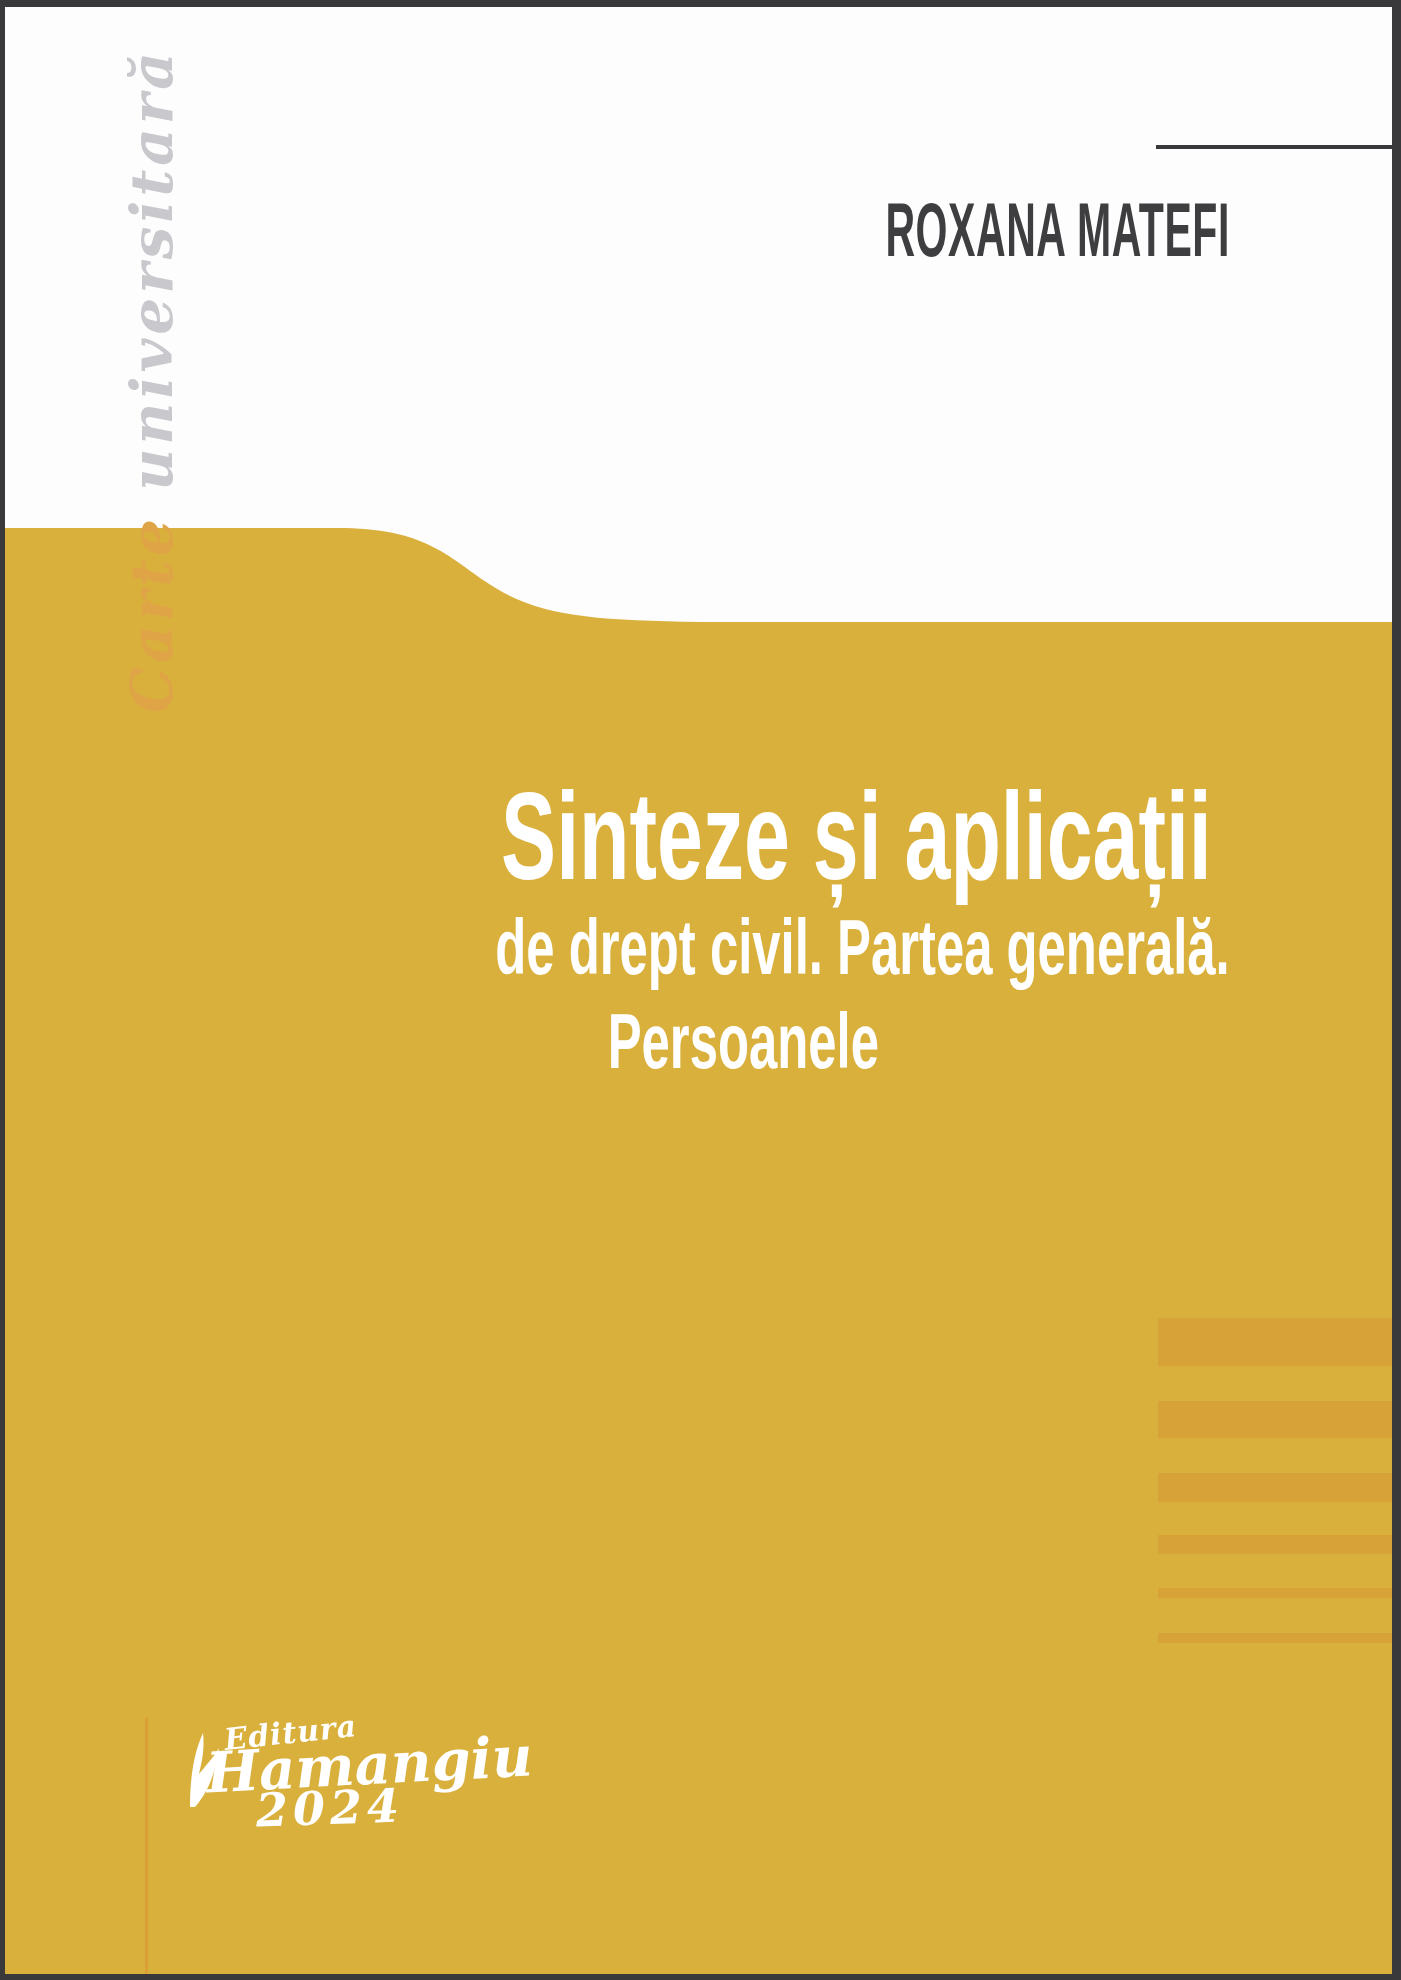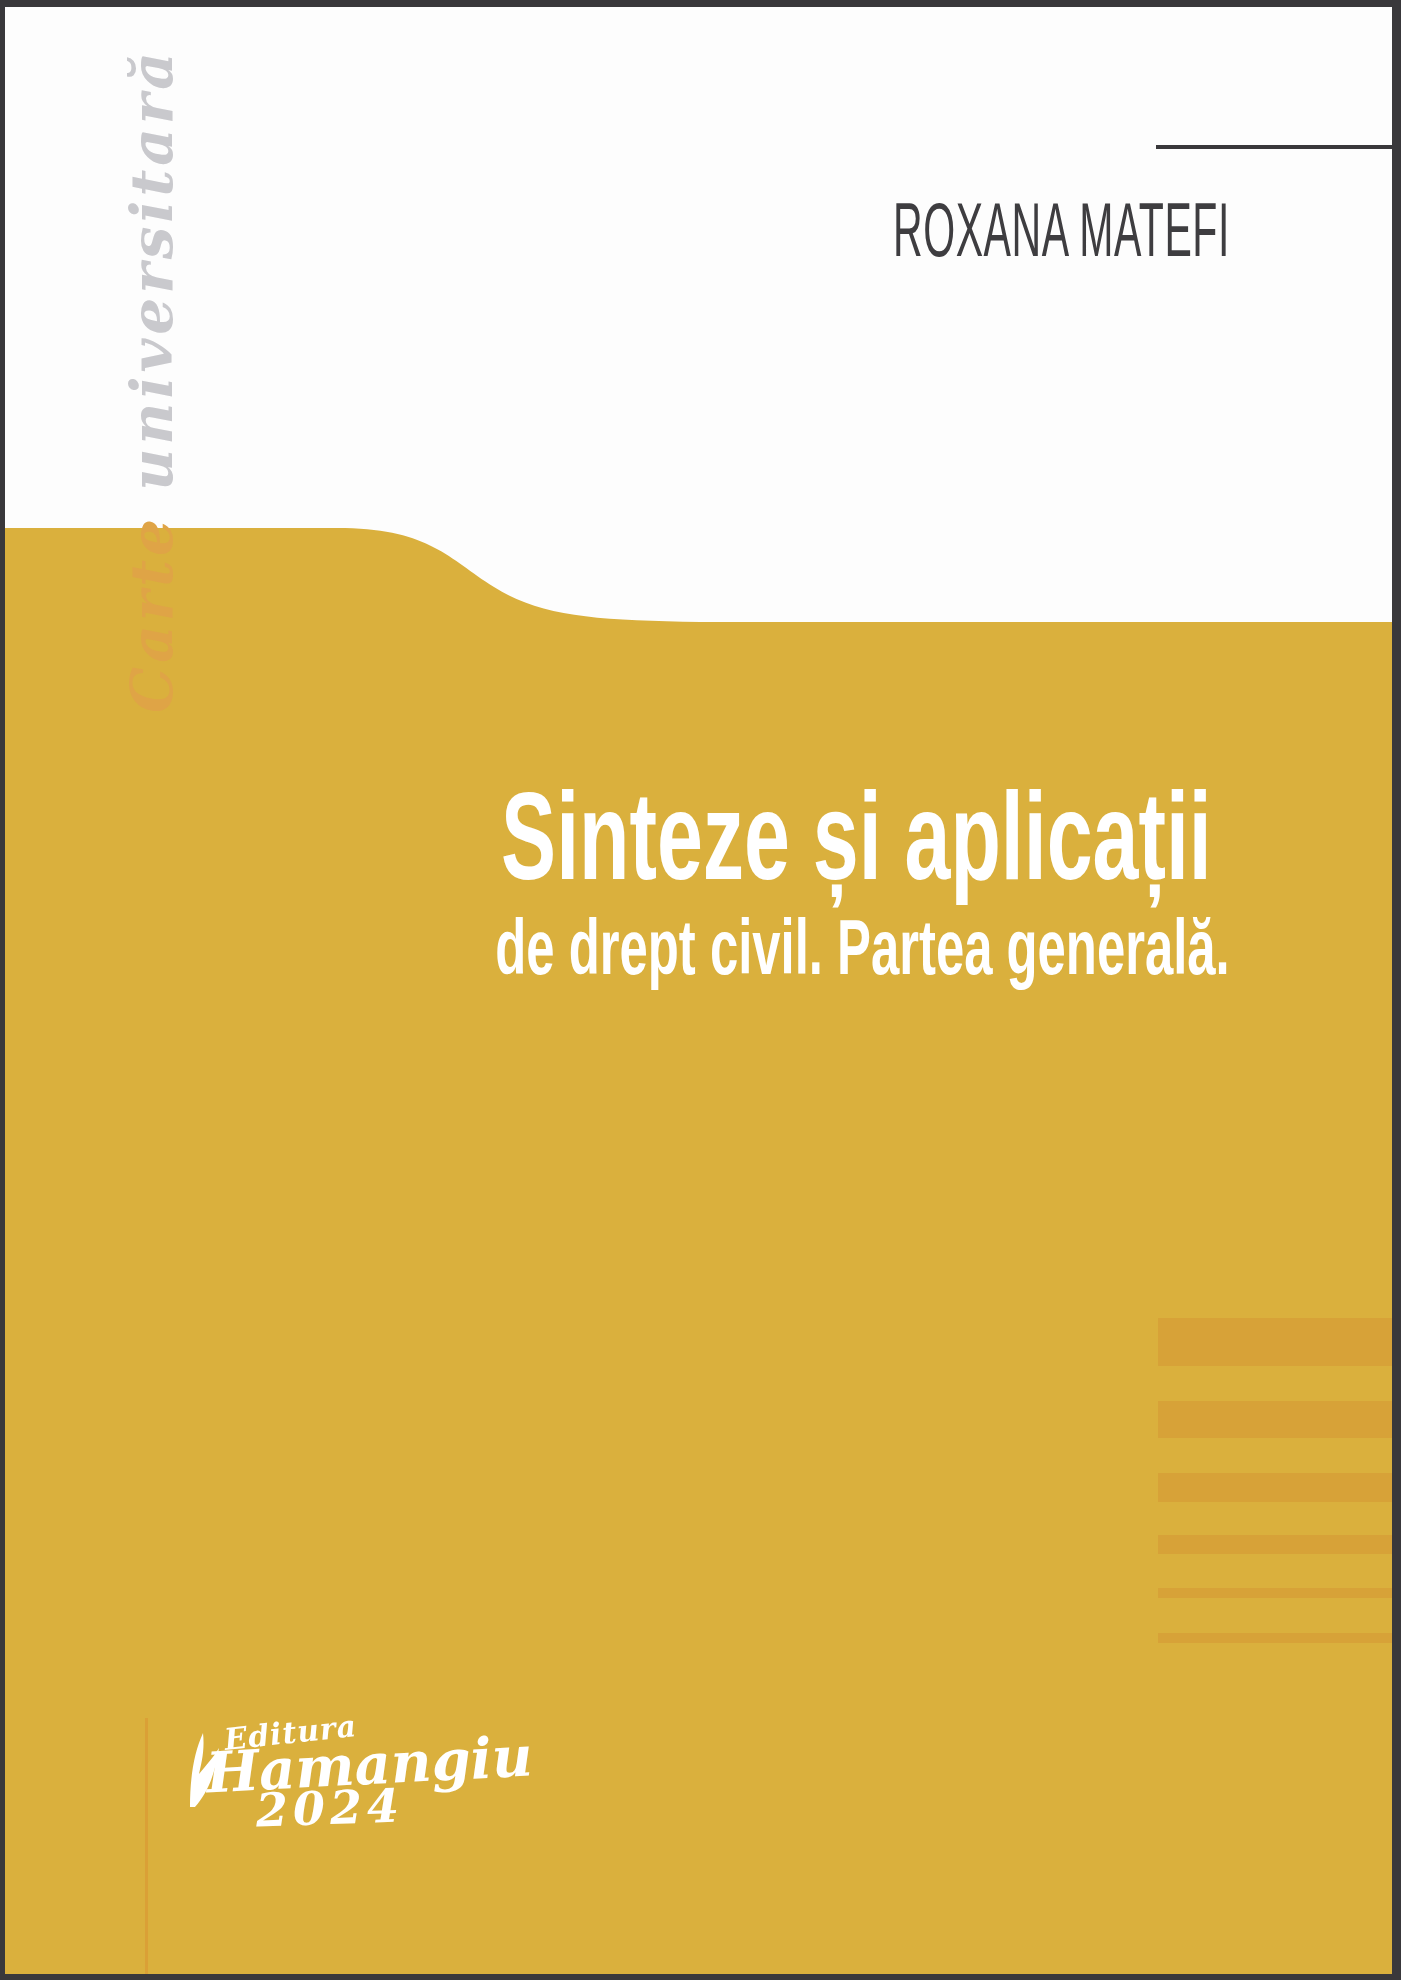--- a/index.html
+++ b/index.html
@@ -22,21 +22,21 @@
 
   
   #top-rule{
     position:absolute;left:1156px;top:145px;width:245px;height:4px;
     background:#39383b;z-index:5;
   }
 
   
   #author{
     position:absolute;right:171px;top:186px;
-    font-size:76px;font-weight:normal;color:#3e3d40;
+    font-size:76px;font-weight:bold;color:#3e3d40;
     white-space:nowrap;z-index:10;
   }
   #author .cx{display:inline-block;transform:scaleX(0.54);transform-origin:100% 50%;letter-spacing:1px;}
 
   
   #spine{
     position:absolute;left:118px;top:198px;height:515px;
     writing-mode:vertical-rl;transform:rotate(180deg);
     font-family:"DejaVu Serif", serif;font-style:italic;font-weight:bold;
     font-size:58px;letter-spacing:4px;white-space:nowrap;z-index:6;
@@ -113,20 +113,23 @@
     <span class="word-carte">Carte </span><span class="word-univ">universitară</span>
   </div>
 
   <div id="title-block">
     <div class="title-line">
       <span class="cx">Sinteze și aplicații</span>
     </div>
     <div class="sub-line">
       <span class="cx">de drept civil. Partea generală.</span>
     </div>
+    <div class="sub-line">
+      <span class="cx">Persoanele</span>
+    </div>
   </div>
 
   <div id="publisher">
     <svg id="pub-flame" width="40" height="76" viewBox="0 0 40 76" aria-hidden="true">
       <path d="M6,74 C6,44 10,20 19,0 C21,18 17,32 15,41
                C23,31 29,25 35,15 C31,40 25,58 11,74 Z" fill="#ffffff"></path>
     </svg>
     <div id="pub-editura">Editura</div>
     <div id="pub-name">Hamangiu</div>
     <div id="pub-year">2024</div>

